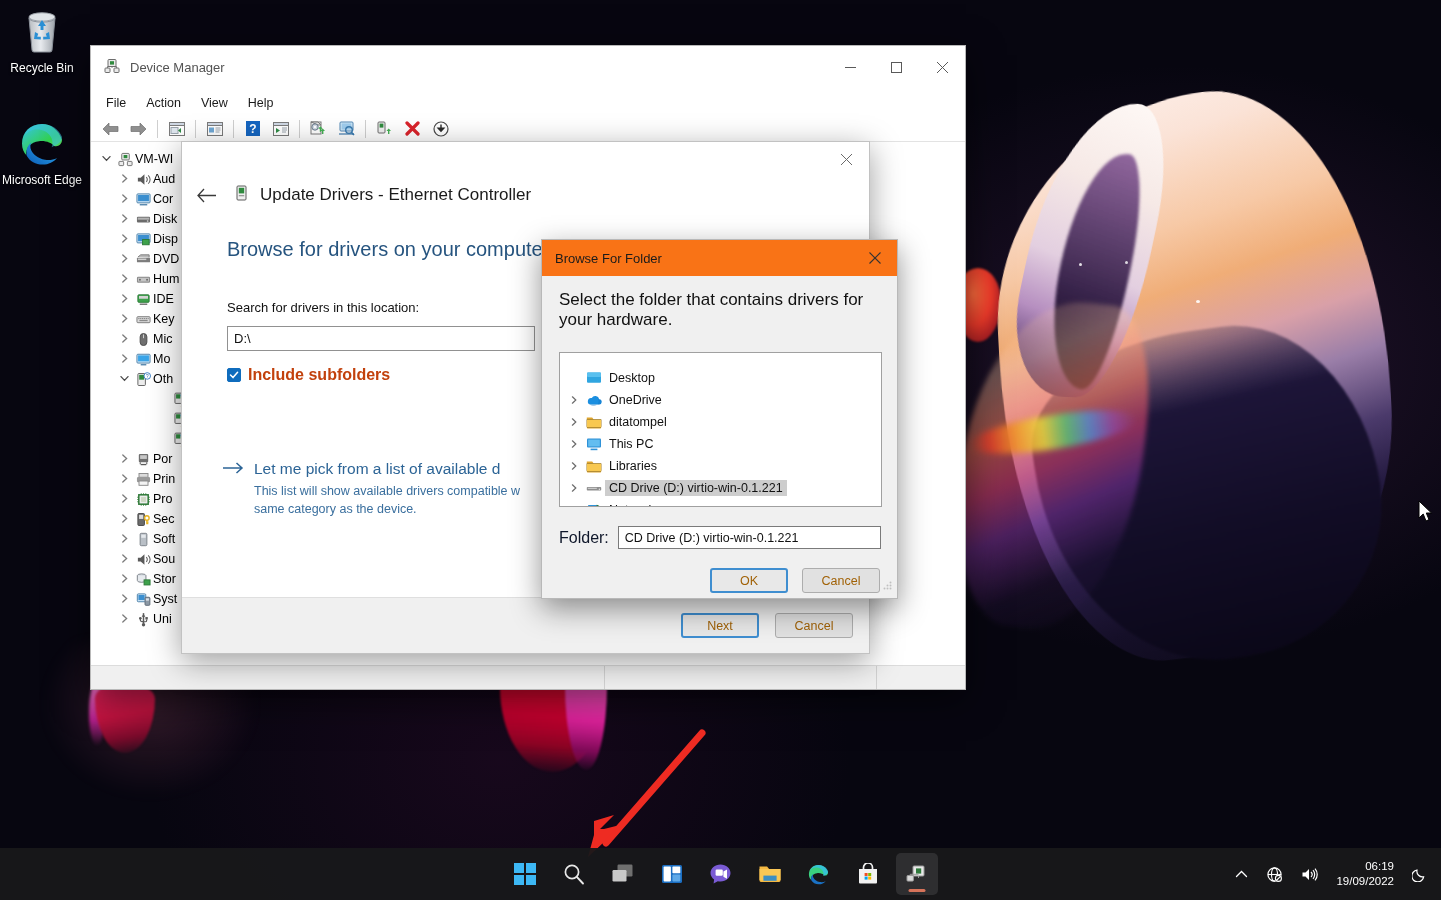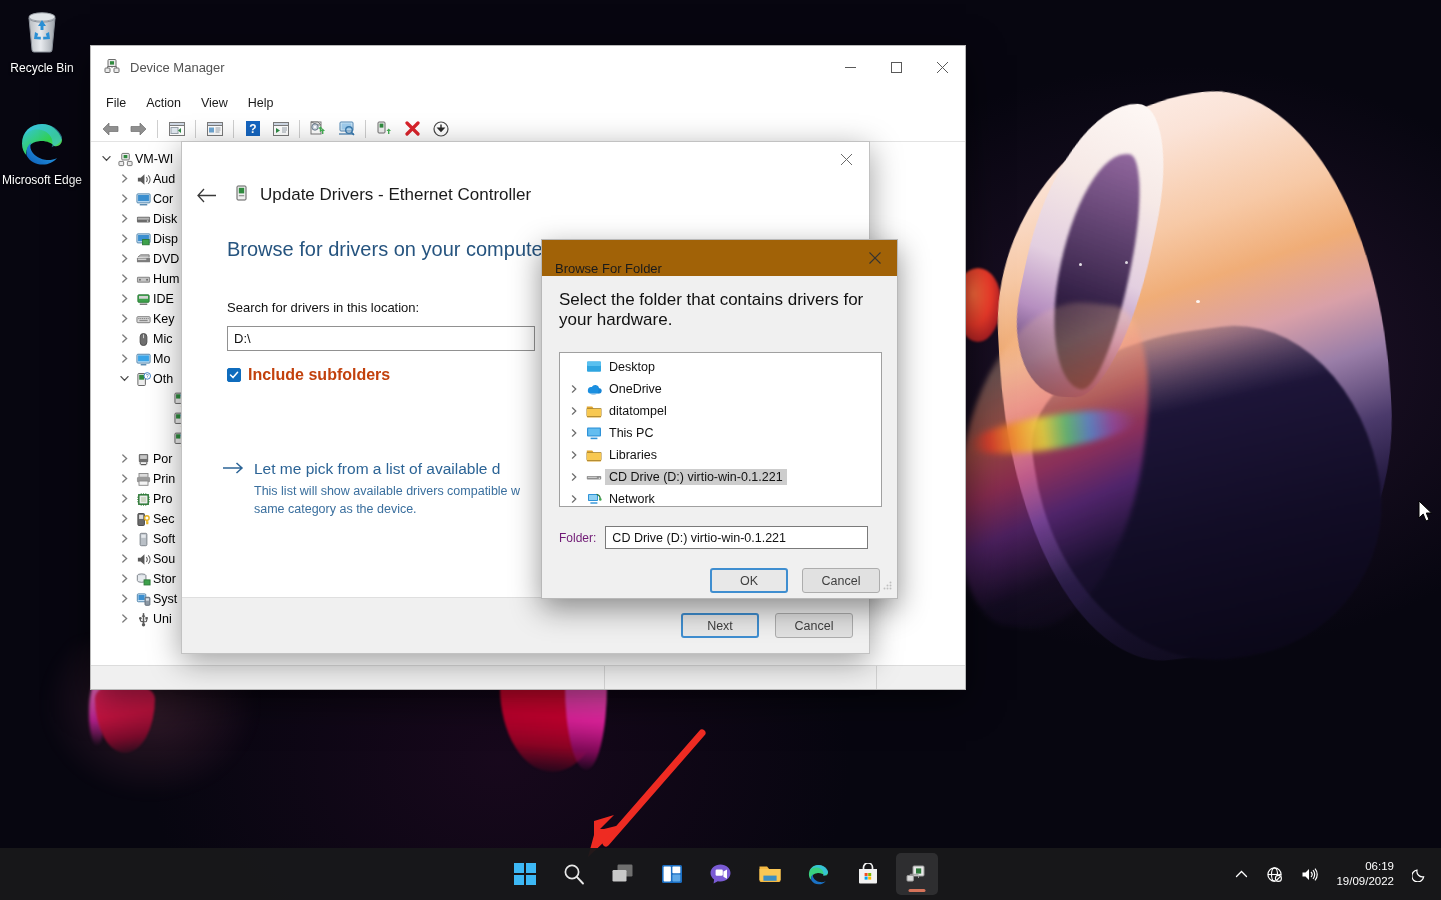--- a/index.html
+++ b/index.html
@@ -235,54 +235,54 @@
   .wz-pick .pdesc { font-size:12.5px; color:#3a6f9e; line-height:18px; margin-top:4px; max-width:330px; }
 
   .wz-foot {
     height:56px; background:#f0f0f0; border-top:1px solid #dfdfdf;
     display:flex; align-items:center; justify-content:flex-end; padding-right:16px; gap:16px;
     flex:none;
   }
   .btn {
     min-width:78px; height:25px; padding:0 12px;
     background:#e1e1e1; border:1px solid #adadad; border-radius:3px;
-    font-size:12.5px; color:#404040; font-family:"Liberation Sans",sans-serif;
+    font-size:12.5px; color:#a16207; font-family:"Liberation Sans",sans-serif;
     display:flex; align-items:center; justify-content:center;
   }
   .btn.default { border:2px solid #3f8ed0; background:#e8e8e8; }
 
   
   #browse {
     position:absolute; left:541px; top:239px; width:357px; height:360px;
     background:#f0f0f0; border:1px solid #b8b8b8;
     box-shadow: 0 10px 28px rgba(0,0,0,.42);
     display:flex; flex-direction:column;
   }
   .bf-title {
-    height:36px; background:#a16207; display:flex; align-items:flex-end;
+    height:36px; background:#f97316; display:flex; align-items:center;
     position:relative; flex:none; padding-left:13px;
   }
   .bf-title .t { font-size:13px; color:#1b1b1b; }
   .bf-close {
     position:absolute; right:0; top:0; width:44px; height:36px;
     display:flex; align-items:center; justify-content:center; color:#333;
   }
   .bf-body { flex:1; background:#f0f0f0; position:relative; }
   .bf-prompt { margin:14px 0 0 17px; font-size:17px; color:#111; }
   .bf-list {
     margin:22px 0 0 17px; width:323px; height:155px;
-    background:#fff; border:1px solid #a0a0a0; overflow:hidden; padding-top:3px;
+    background:#fff; border:1px solid #a0a0a0; overflow:hidden; padding-top:14px;
   }
   .bf-item { display:flex; align-items:center; height:22px; padding-left:4px; }
   .bf-item .chev { width:19px; text-align:center; color:#5c5c5c; font-size:10px; flex:none; }
   .bf-item .ico { width:22px; display:flex; align-items:center; justify-content:center; flex:none; }
   .bf-item .lab { font-size:12.5px; color:#111; white-space:nowrap; padding:1px 4px; }
   .bf-item.sel .lab { background:#cdcdcd; }
   .bf-folderrow { margin:19px 0 0 17px; display:flex; align-items:center; gap:9px; }
-  .bf-folderrow .flab { font-size:12px; color:#701a75; }
+  .bf-folderrow .flab { font-size:16px; color:#0f172a; }
   .bf-folderinput {
     width:263px; height:23px; border:1px solid #7a7a7a; background:#fff;
     font-size:12.5px; color:#111; padding:1px 6px; font-family:"Liberation Sans",sans-serif;
   }
   .bf-btns { margin:19px 17px 0 0; display:flex; justify-content:flex-end; gap:14px; }
   .bf-grip { position:absolute; right:4px; bottom:3px; opacity:.55; }
 
   
   #annot { position:absolute; left:570px; top:725px; width:160px; height:140px; pointer-events:none; }
 

